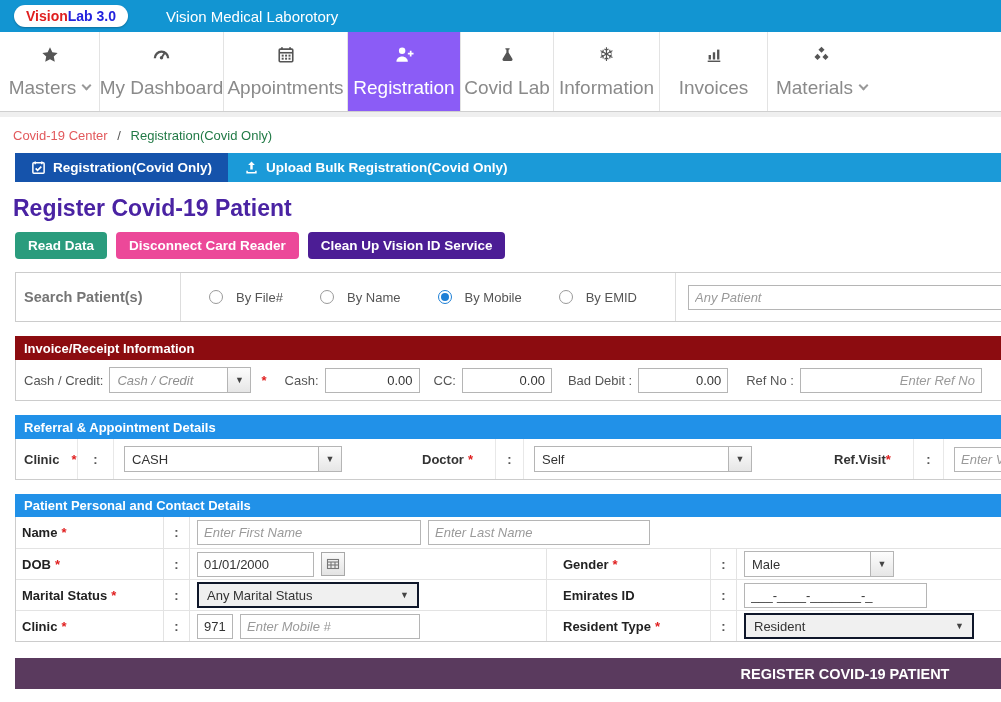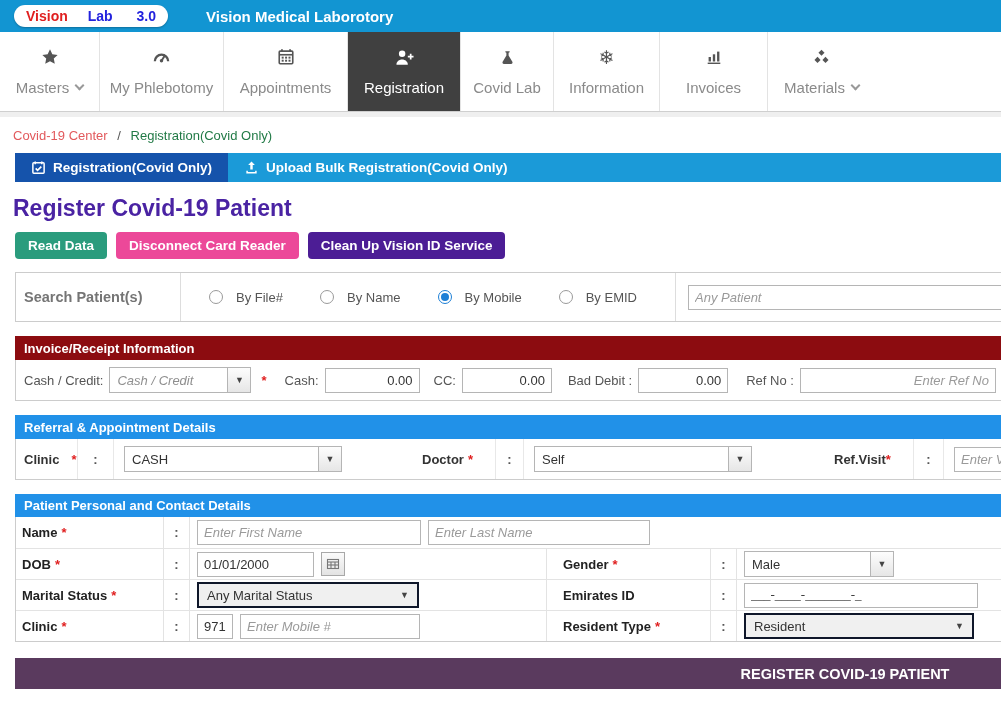--- a/index.html
+++ b/index.html
@@ -5,31 +5,31 @@
   * { margin:0; padding:0; box-sizing:border-box; }
   html,body { width:1001px; height:702px; overflow:hidden; background:#fff;
     font-family:"Liberation Sans", sans-serif; font-size:13px; color:#333; }
   .wide { width:1660px; }
 
   
   .topbar { height:32px; background:#1295d2; display:flex; align-items:center; padding-left:14px; }
   .logo-pill { background:#fff; border-radius:13px; padding:3px 12px; font-weight:bold; font-size:14px;
     box-shadow:0 1px 2px rgba(0,0,0,.25); white-space:nowrap; }
   .logo-vision { color:#e02020; }
-  .logo-lab, .logo-ver { color:#2222dd;padding-left:20px; }
-  .app-title { color:#fff; font-weight:bold; font-size:15px; margin-left:38px; }
+  .logo-lab, .logo-ver { color:#2222dd; }
+  .app-title { color:#fff; font-weight:normal; font-size:15px; margin-left:38px; }
 
   
   .nav { height:80px; background:#fff; display:flex; border-bottom:1px solid #cfcfcf; }
   .nav-tab { border-right:1px solid #e3e3e3; display:flex; flex-direction:column; align-items:center;
     justify-content:center; gap:12px; color:#8a8a8a; cursor:pointer; }
   .nav-tab .nicon { color:#555; height:20px; display:flex; align-items:center; }
-  .nav-tab.active { background:#404040; color:#fff; }
+  .nav-tab.active { background:#8b5cf6; color:#fff; }
   .nav-tab.active .nicon { color:#fff; }
-  .nav-label { font-size:15px; display:flex; align-items:center; gap:7px; white-space:nowrap;justify-content:flex-end; }
+  .nav-label { font-size:19px; display:flex; align-items:center; gap:7px; white-space:nowrap;justify-content:flex-end; }
   .chev { width:7px; height:7px; border-right:2px solid #999; border-bottom:2px solid #999;
     transform:rotate(45deg); margin-top:-4px; }
   .snow { font-size:19px; line-height:19px; }
   .nav-strip { height:5px; background:#efefef; }
 
   
   .breadcrumb { margin:11px 0 10px 13px; font-size:13px; }
   .bc-parent { color:#e2595c; }
   .bc-sep { color:#555; margin:0 6px; }
   .bc-current { color:#217a46; }
@@ -140,21 +140,21 @@
       </span>
   </div>
   <div class="nav-tab" style="width:124px">
     <span class="nicon">
       <svg width="19" height="19" viewBox="0 0 20 20">
           <path d="M3 14a7 7 0 0 1 14 0" fill="none" stroke="currentColor" stroke-width="2.4"></path>
           <line x1="10" y1="13.5" x2="13.8" y2="7.5" stroke="currentColor" stroke-width="2"></line>
           <circle cx="10" cy="13.5" r="1.8" fill="currentColor"></circle>
         </svg>
     </span>
-    <span class="nav-label">My Phlebotomy</span>
+    <span class="nav-label">My Dashboard</span>
   </div>
   <div class="nav-tab" style="width:124px">
     <span class="nicon">
       <svg width="18" height="18" viewBox="0 0 20 20">
           <path d="M5.5 1.5v3M14.5 1.5v3" stroke="currentColor" stroke-width="2"></path>
           <rect x="2.5" y="3.5" width="15" height="14" rx="1" fill="none" stroke="currentColor" stroke-width="1.8"></rect>
           <line x1="2.5" y1="7.5" x2="17.5" y2="7.5" stroke="currentColor" stroke-width="1.8"></line>
           <g fill="currentColor">
             <rect x="5.2" y="9.6" width="2.2" height="2.2"></rect>
             <rect x="9" y="9.6" width="2.2" height="2.2"></rect>
@@ -289,21 +289,21 @@
         <span class="combo-btn">▼</span>
       </span>
       <span class="req">*</span>
       <span class="flabel" style="margin-left:8px">Cash:</span>
       <input type="text" class="ta-right" style="width: 95px;" value="0.00">
       <span class="flabel" style="margin-left:8px">CC:</span>
       <input type="text" class="ta-right" style="width: 90px;" value="0.00">
       <span class="flabel" style="margin-left:10px">Bad Debit :</span>
       <input type="text" class="ta-right" style="width: 90px;" value="0.00">
       <span class="flabel" style="margin-left:12px">Ref No :</span>
-      <input type="text" class="ta-right" style="width: 196px; font-style: italic;" placeholder="Enter Ref No">
+      <input type="text" class="ta-right" style="width: 182px; font-style: italic;" placeholder="Enter Ref No">
     </div>
   </div>
 </div>
 
 <div class="section wide">
   <div class="sec-header blue">Referral &amp; Appointment Details</div>
   <div class="sec-body">
     <div class="ref-row">
       <span class="cell bordered" style="width:62px; padding-left:8px">
         <b>Clinic</b>
@@ -397,21 +397,21 @@
       <span class="pc">:</span>
       <span class="pf half">
         <span class="nselect" style="width:222px">
           <span>Any Marital Status</span>
           <span class="arrow">▼</span>
         </span>
       </span>
       <span class="pl2">Emirates ID</span>
       <span class="pc">:</span>
       <span class="pf2">
-        <input type="text" style="width: 234px; font-family: Liberation Serif, serif;" value="___-____-_______-_">
+        <input type="text" style="width: 183px;" value="___-____-_______-_">
       </span>
     </div>
 
     <div class="prow">
       <span class="pl">
         <span>Clinic</span>
           <span class="req">*</span>
       </span>
       <span class="pc">:</span>
       <span class="pf half">

